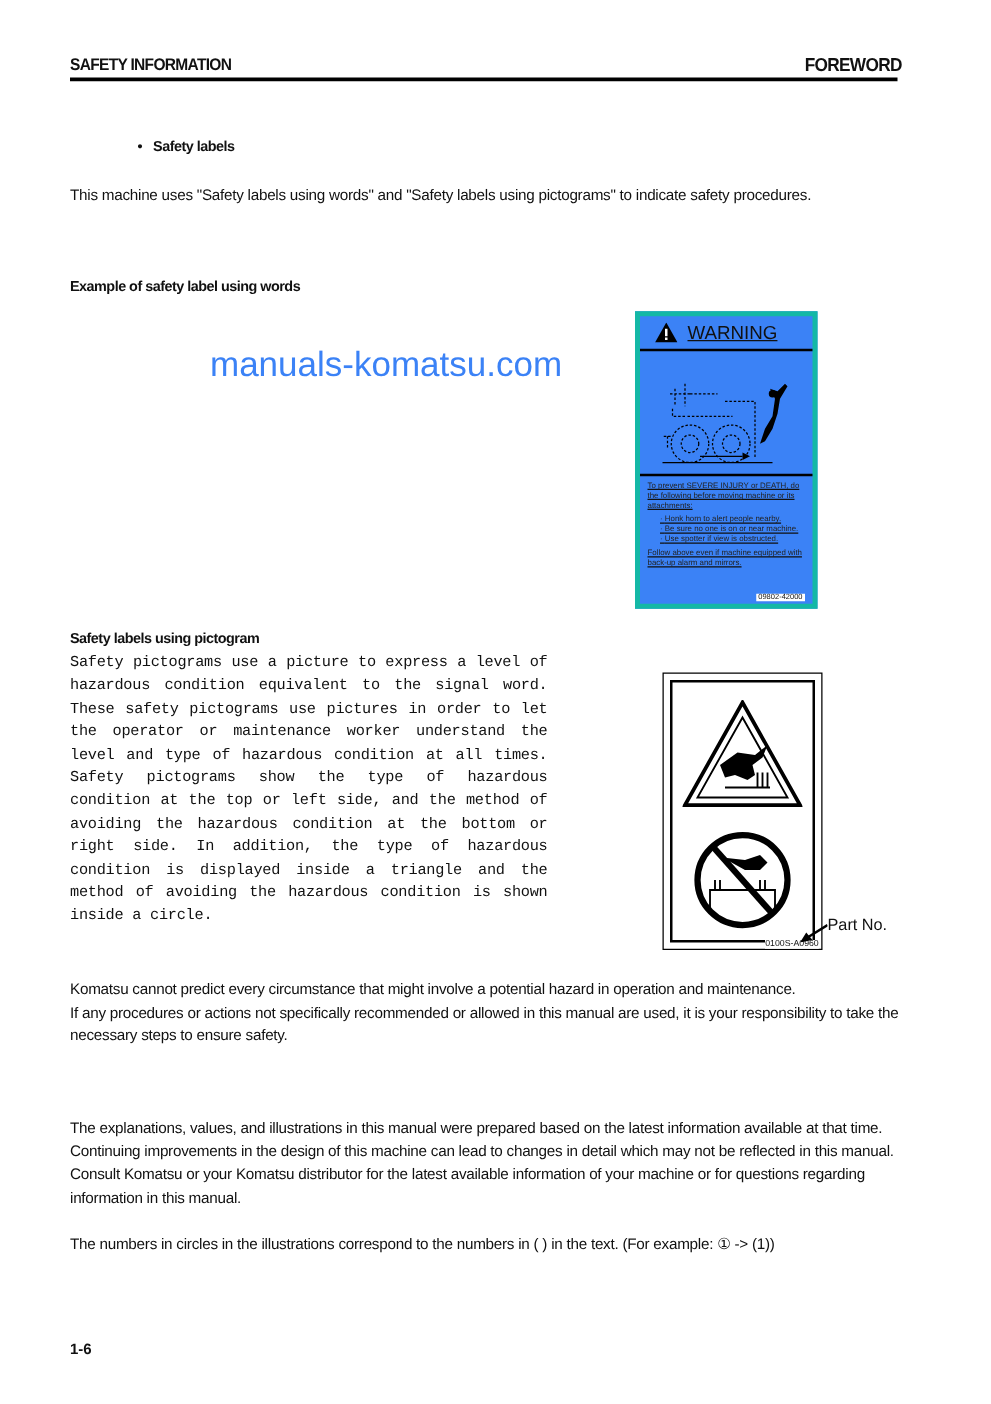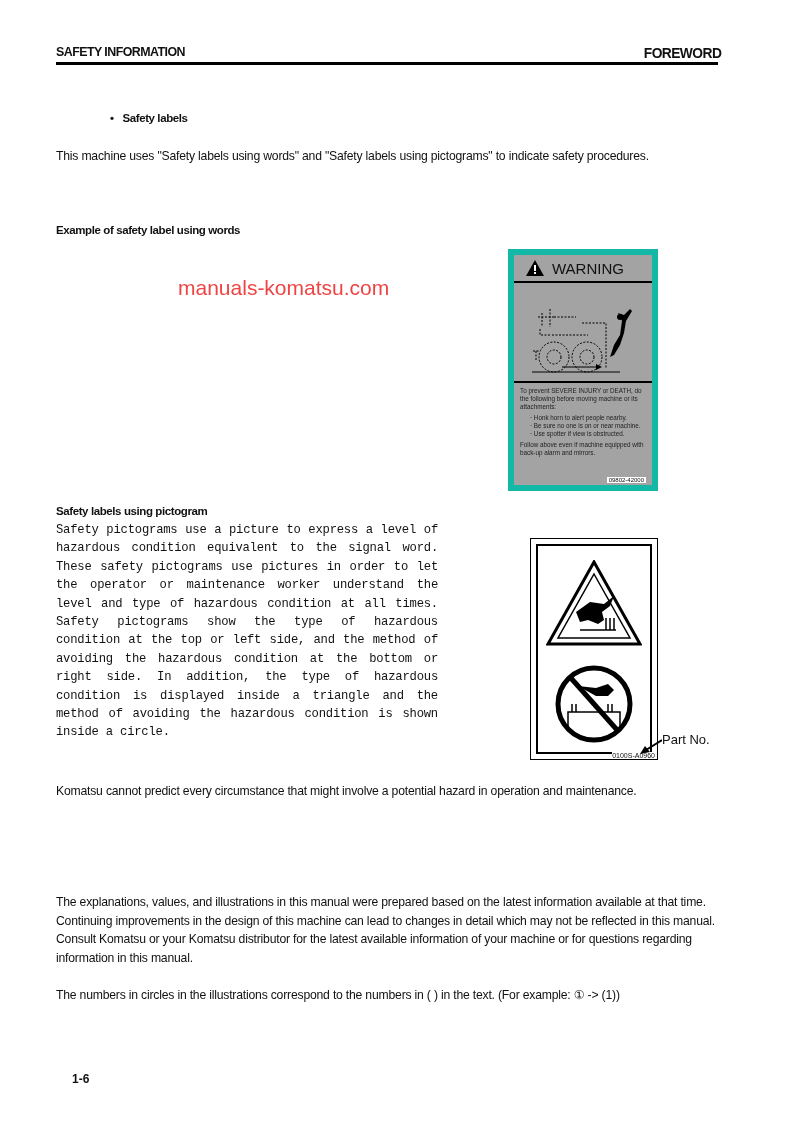--- a/index.html
+++ b/index.html
@@ -7,33 +7,33 @@
   .abs { position: absolute; }
   .hdr { top: 44px; font-weight: bold; font-size: 13.5px; letter-spacing: -0.6px; transform: scaleX(0.92); transform-origin: left; }
   .hdr-left { left: 56px; }
   .hdr-right { right: 72px; font-size: 15px; transform-origin: right; }
   .rule { left: 56px; top: 62px; width: 662px; height: 3px; background: #000; }
   .bold-small { font-weight: bold; font-size: 11.5px; letter-spacing: -0.4px; }
   .para { left: 56px; width: 670px; font-size: 12.2px; line-height: 18.6px; letter-spacing: -0.2px; }
   .para p { margin: 0; }
   .just { text-align: justify; text-align-last: left; font-family: Liberation Mono, monospace; }
   .bullet { left: 62px; top: 112px; margin-left: 48px; }
-  .watermark { left: 178px; top: 276px; font-size: 21px; color: #ef4444; }
-  .warn-box { left: 508px; top: 249px; width: 138px; height: 230px; border: 6px solid #14b8a6; background: #a3a3a3; }
+  .watermark { left: 168px; top: 276px; font-size: 28px; color: #3b82f6; }
+  .warn-box { left: 508px; top: 249px; width: 138px; height: 230px; border: 4px solid #14b8a6; background: #3b82f6; text-decoration: underline; }
   .warn-head { height: 26px; border-bottom: 2px solid #000; display: flex; align-items: center; gap: 8px; padding-left: 12px; font-size: 15px; }
   .warn-pic { height: 98px; border-bottom: 2px solid #000; position: relative; }
   .warn-text { padding: 4px 6px; font-size: 6.3px; line-height: 8px; color: #222; }
   .warn-text ul { margin: 3px 0 3px 10px; padding: 0; list-style: none; }
   .warn-text li::before { content: "· "; }
   .warn-code { position: absolute; right: 6px; bottom: 2px; font-size: 6px; background: #fff; padding: 0 2px; }
   .picto-outer { left: 530px; top: 538px; width: 126px; height: 220px; border: 1px solid #000; }
   .picto-inner { position: absolute; left: 5px; top: 5px; width: 112px; height: 206px; border: 2px solid #000; }
   .picto-code { position: absolute; right: 2px; bottom: 0px; font-size: 7px; background: #fff; }
   .partno { left: 662px; top: 732px; font-size: 13px; }
-  .pageno { left: 72px; top: 1072px; font-weight: bold; font-size: 12px; }
+  .pageno { left: 56px; top: 1072px; font-weight: bold; font-size: 12px; }
 </style>
 </head>
 <body>
 
 <div class="abs hdr hdr-left">SAFETY INFORMATION</div>
 <div class="abs hdr hdr-right">FOREWORD</div>
 <div class="abs rule"></div>
 
 <div class="abs bullet bold-small">
   <span>•</span>
@@ -112,19 +112,20 @@
   <div class="picto-code">0100S-A0960</div>
 </div>
 <svg class="abs" style="left:640px; top:738px" width="22" height="16" viewBox="0 0 22 16">
   <line x1="22" y1="2" x2="6" y2="12" stroke="#000" stroke-width="2"></line>
   <polygon points="0,16 10,14 5,8" fill="#000"></polygon>
 </svg>
 <div class="abs partno">Part No.</div>
 
 <div class="abs para" style="top:782px">
   <p>Komatsu cannot predict every circumstance that might involve a potential hazard in operation and maintenance.</p>
+  <p>If any procedures or actions not specifically recommended or allowed in this manual are used, it is your responsibility to take the necessary steps to ensure safety.</p>
 </div>
 
 <div class="abs para" style="top:893px">The explanations, values, and illustrations in this manual were prepared based on the latest information available at that time.  Continuing  improvements  in the design of this machine can lead to changes in detail which may not be reflected in this manual.  Consult Komatsu or your Komatsu distributor for the latest available information of your machine or for  questions  regarding information in this manual.</div>
 
 <div class="abs para" style="top:986px">The numbers in circles in the illustrations correspond to the numbers in (  ) in the text.  (For example: ① -&gt; (1))</div>
 
 <div class="abs pageno">1-6</div>
 
 </body></html>

